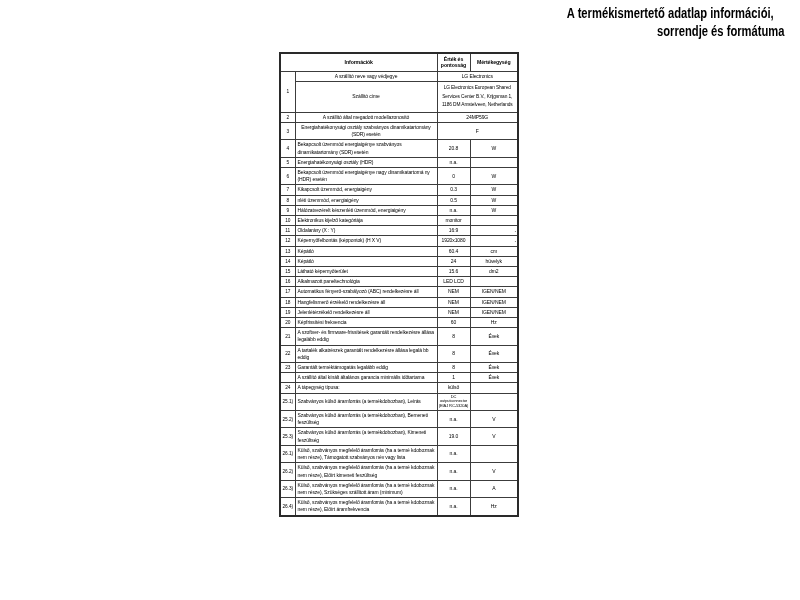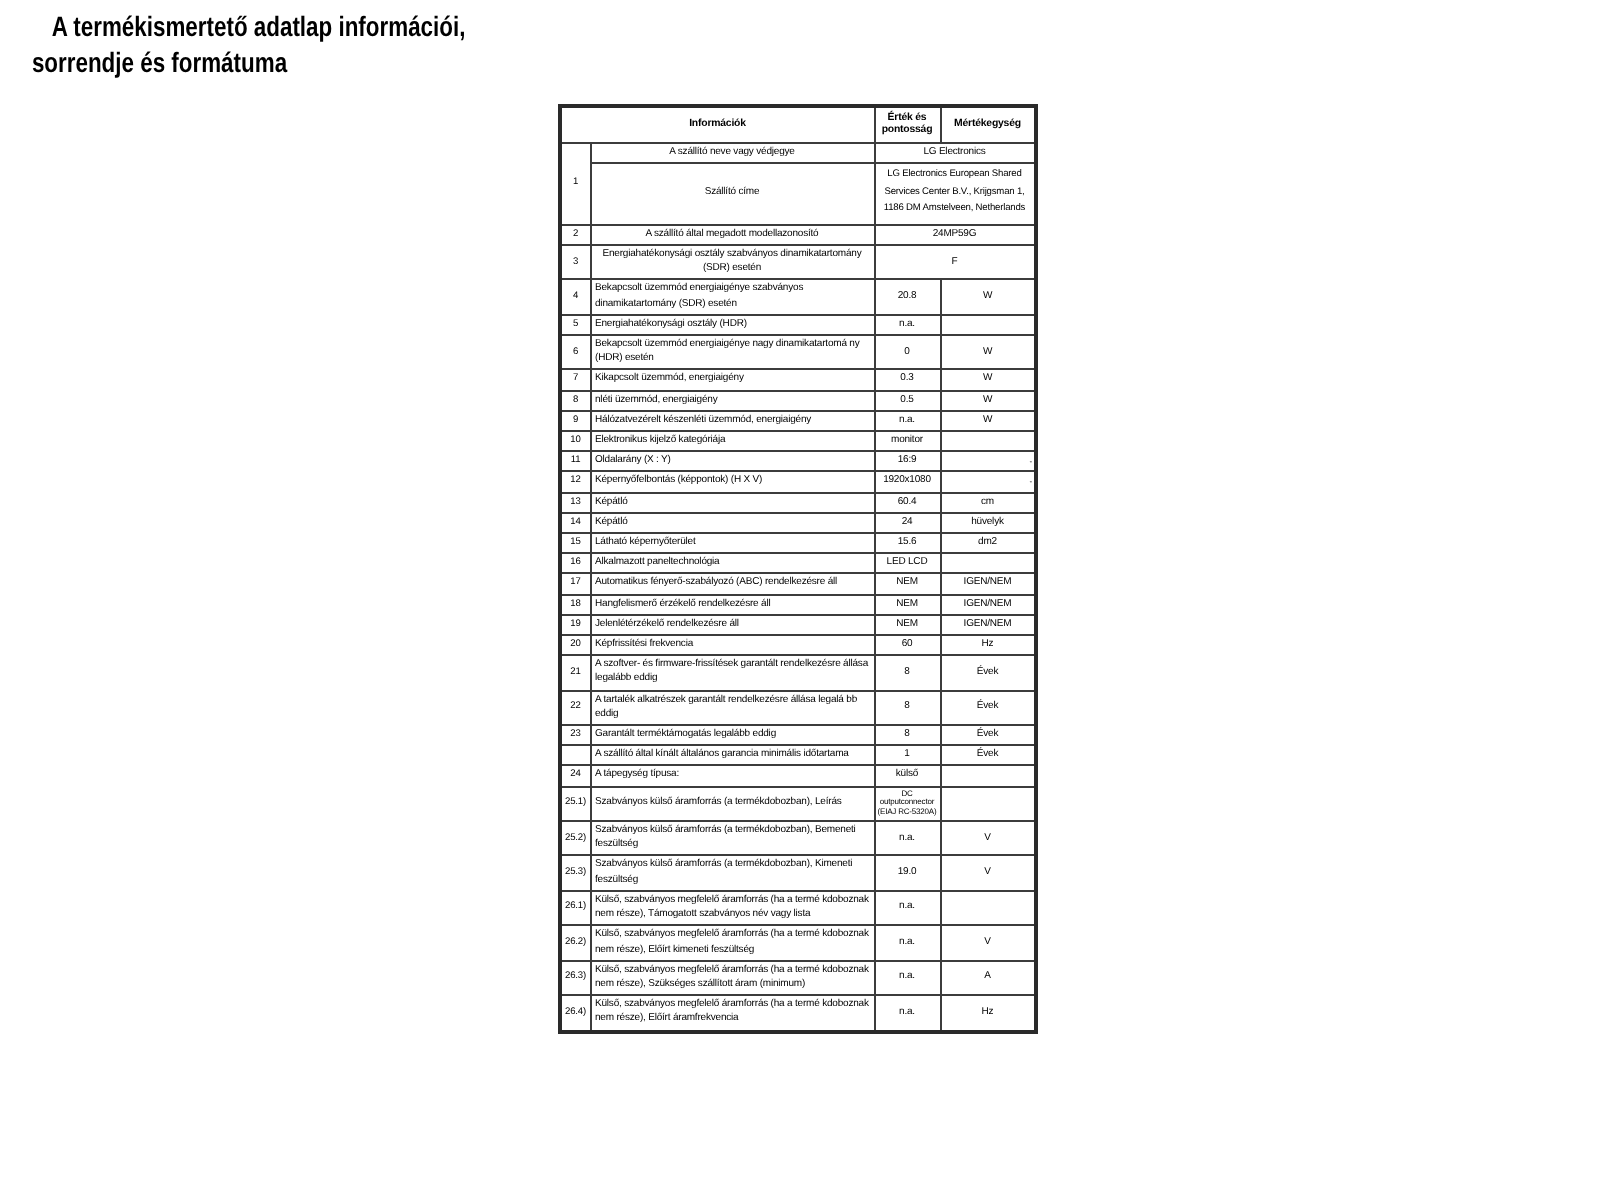--- a/index.html
+++ b/index.html
@@ -6,21 +6,21 @@
   body {
     width:800px; height:600px;
     background:#ffffff;
     font-family:"Liberation Sans", sans-serif;
     color:#000;
     position:relative;
     overflow:hidden;
   }
   .title {
     position:absolute; top:4px; left:0; width:800px;
-    text-align:left; font-weight:bold;
+    text-align:right; font-weight:bold;
     font-size:14px; line-height:18px;
   }
   .title .squeeze { display:inline-block; transform:scaleX(0.8); transform-origin:50% 0; white-space:nowrap; }
   table.sheet {
     position:absolute; left:279px; top:52px;
     border-collapse:collapse; table-layout:fixed;
     width:240px;
     border:2px solid #2a2a2a;
     background:#fff;
   }

